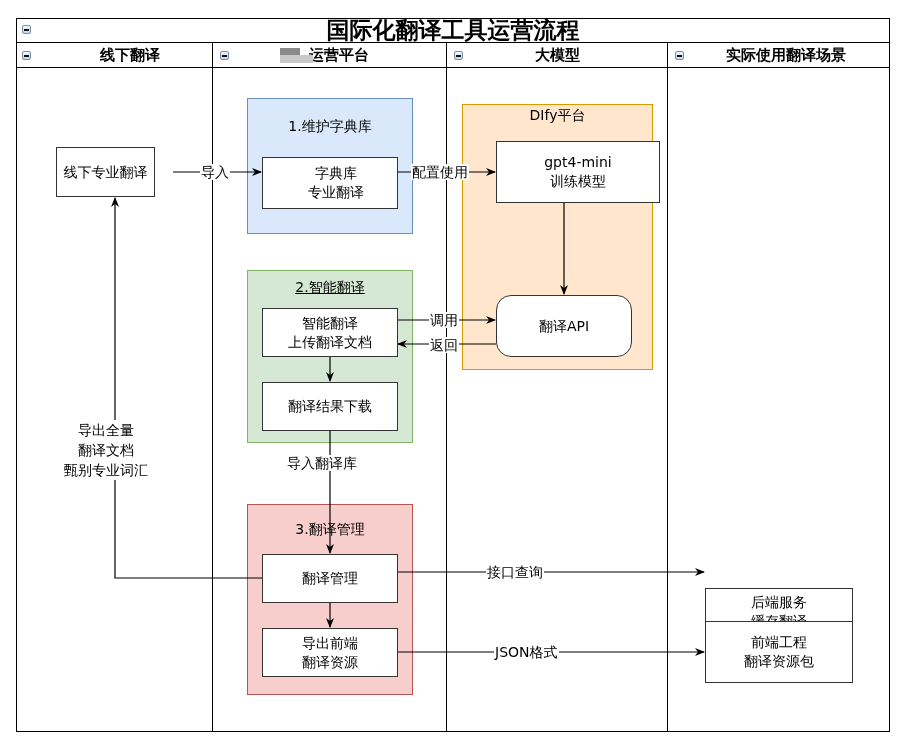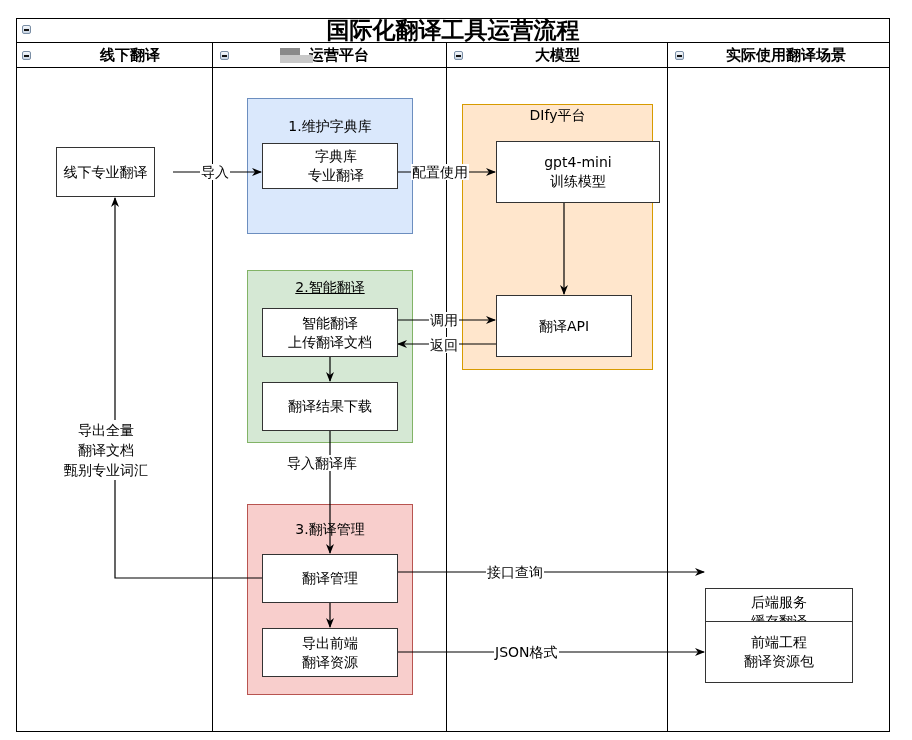--- a/index.html
+++ b/index.html
@@ -94,31 +94,31 @@
   <line x1="330" y1="602" x2="330" y2="627" stroke="#000" stroke-width="1.2" marker-end="url(#arr)"></line>
 
   <polyline points="262,578 115,578 115,198" fill="none" stroke="#000" stroke-width="1.2" marker-end="url(#arr)"></polyline>
 
   <line x1="397" y1="572" x2="704" y2="572" stroke="#000" stroke-width="1.2" marker-end="url(#arr)"></line>
 
   <line x1="397" y1="652" x2="704" y2="652" stroke="#000" stroke-width="1.2" marker-end="url(#arr)"></line>
 </svg>
 
 <div class="abs node" style="left:56px;top:147px;width:99px;height:50px;">线下专业翻译</div>
-<div class="abs node" style="left:262px;top:143px;width:136px;height:46px;padding-left:12px;">字典库
+<div class="abs node" style="left:262px;top:157px;width:136px;height:52px;padding-left:12px;">字典库
 专业翻译</div>
 <div class="abs node" style="left:262px;top:308px;width:136px;height:49px;">智能翻译
 上传翻译文档</div>
 <div class="abs node" style="left:262px;top:382px;width:136px;height:49px;">翻译结果下载</div>
 <div class="abs node" style="left:262px;top:554px;width:136px;height:49px;">翻译管理</div>
 <div class="abs node" style="left:262px;top:628px;width:136px;height:49px;">导出前端
 翻译资源</div>
 <div class="abs node" style="left:496px;top:141px;width:164px;height:62px;">gpt4-mini
 训练模型</div>
-<div class="abs node" style="left:496px;top:295px;width:136px;height:62px;">翻译API</div>
+<div class="abs node" style="left:496px;top:295px;width:136px;height:62px;border-radius:15px;">翻译API</div>
 <div class="abs node" style="left:705px;top:541px;width:148px;height:48px;margin-top:47px;">后端服务
 缓存翻译</div>
 <div class="abs node" style="left:705px;top:621px;width:148px;height:62px;">前端工程
 翻译资源包</div>
 
 <div class="abs elabel" style="left:200px;top:164px;">导入</div>
 <div class="abs elabel" style="left:411px;top:164px;">配置使用</div>
 <div class="abs elabel" style="left:429px;top:312px;">调用</div>
 <div class="abs elabel" style="left:429px;top:337px;">返回</div>
 <div class="abs elabel" style="left:286px;top:455px;">导入翻译库</div>

